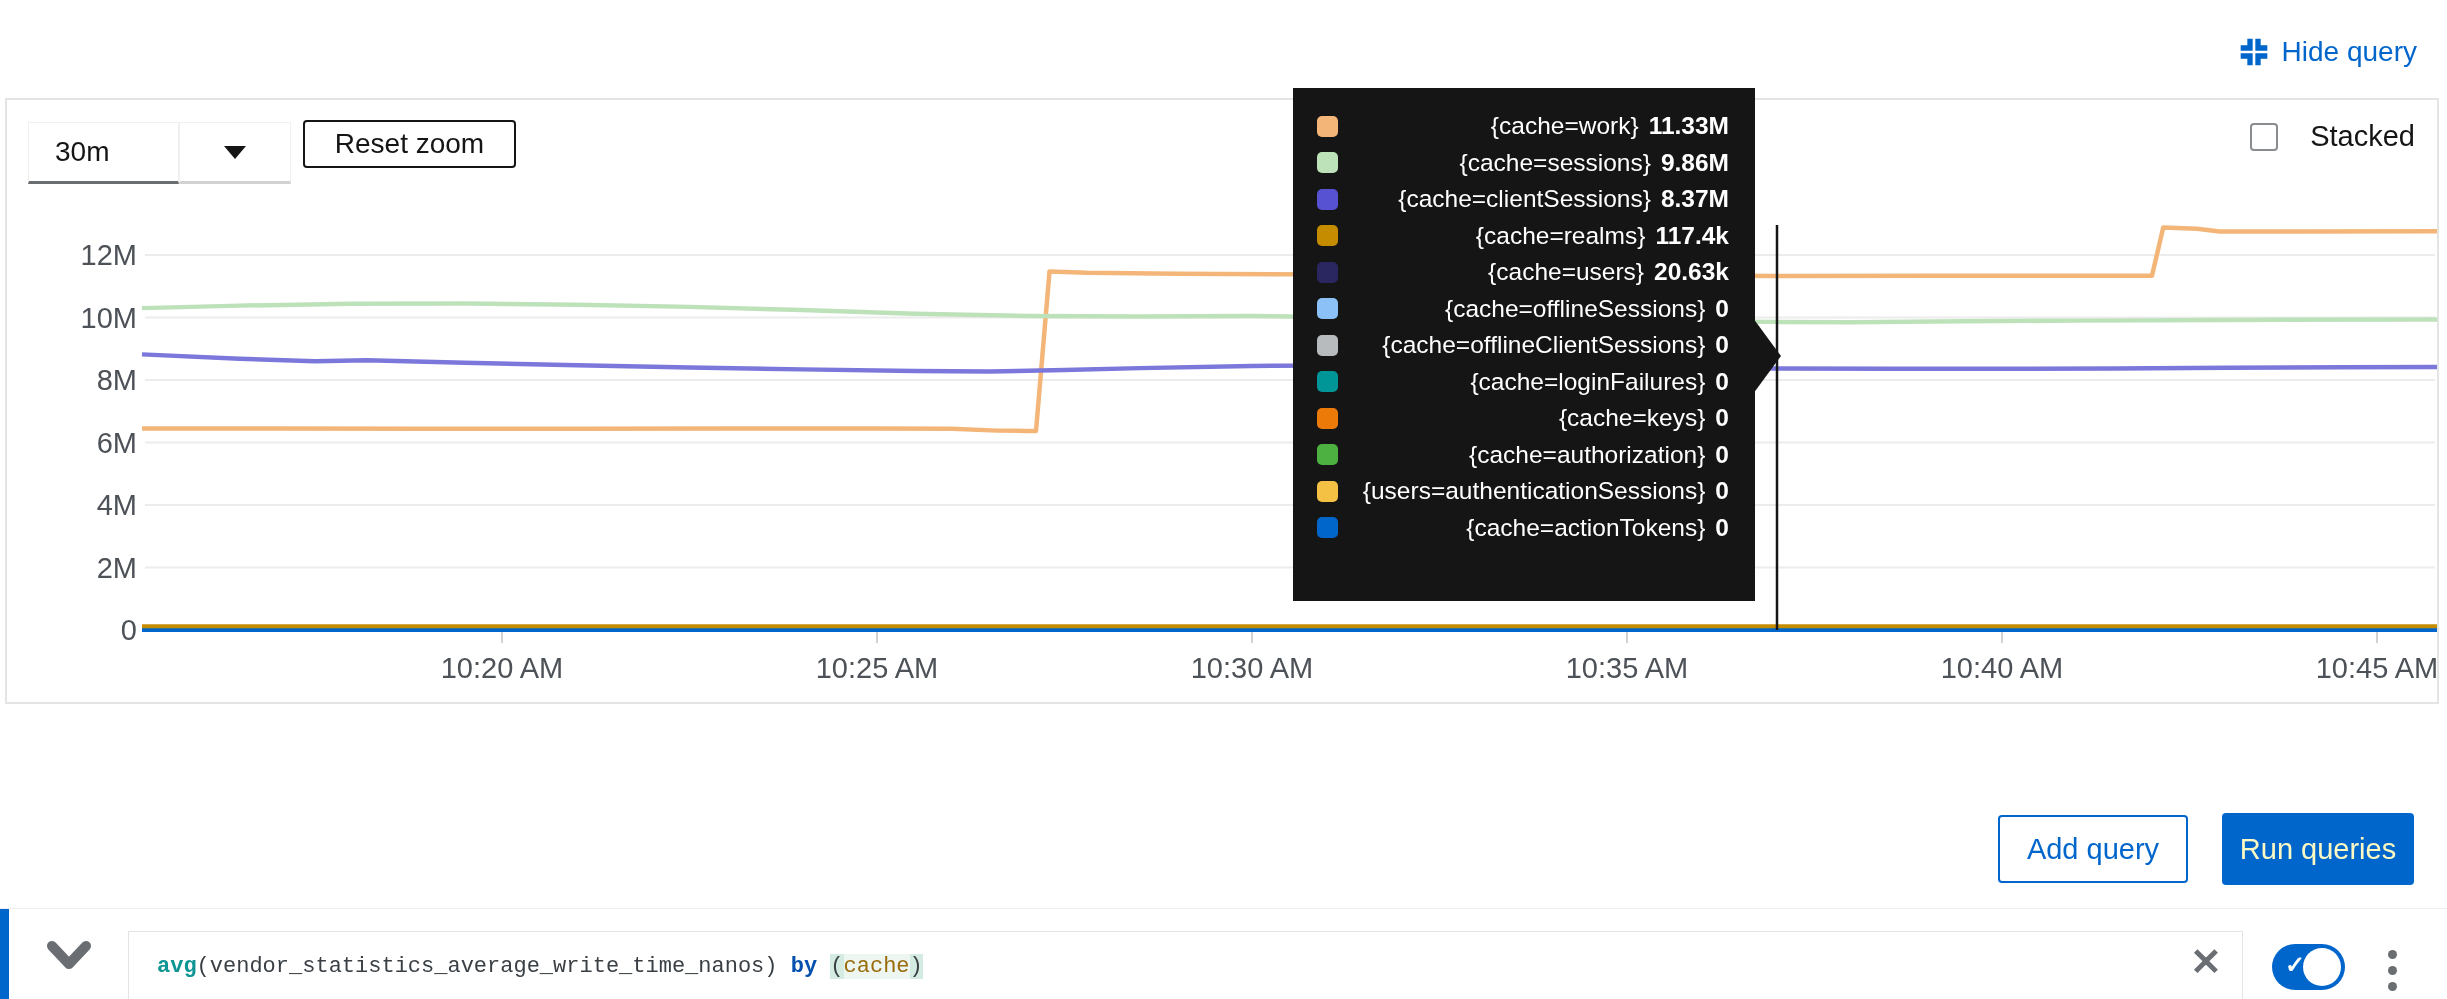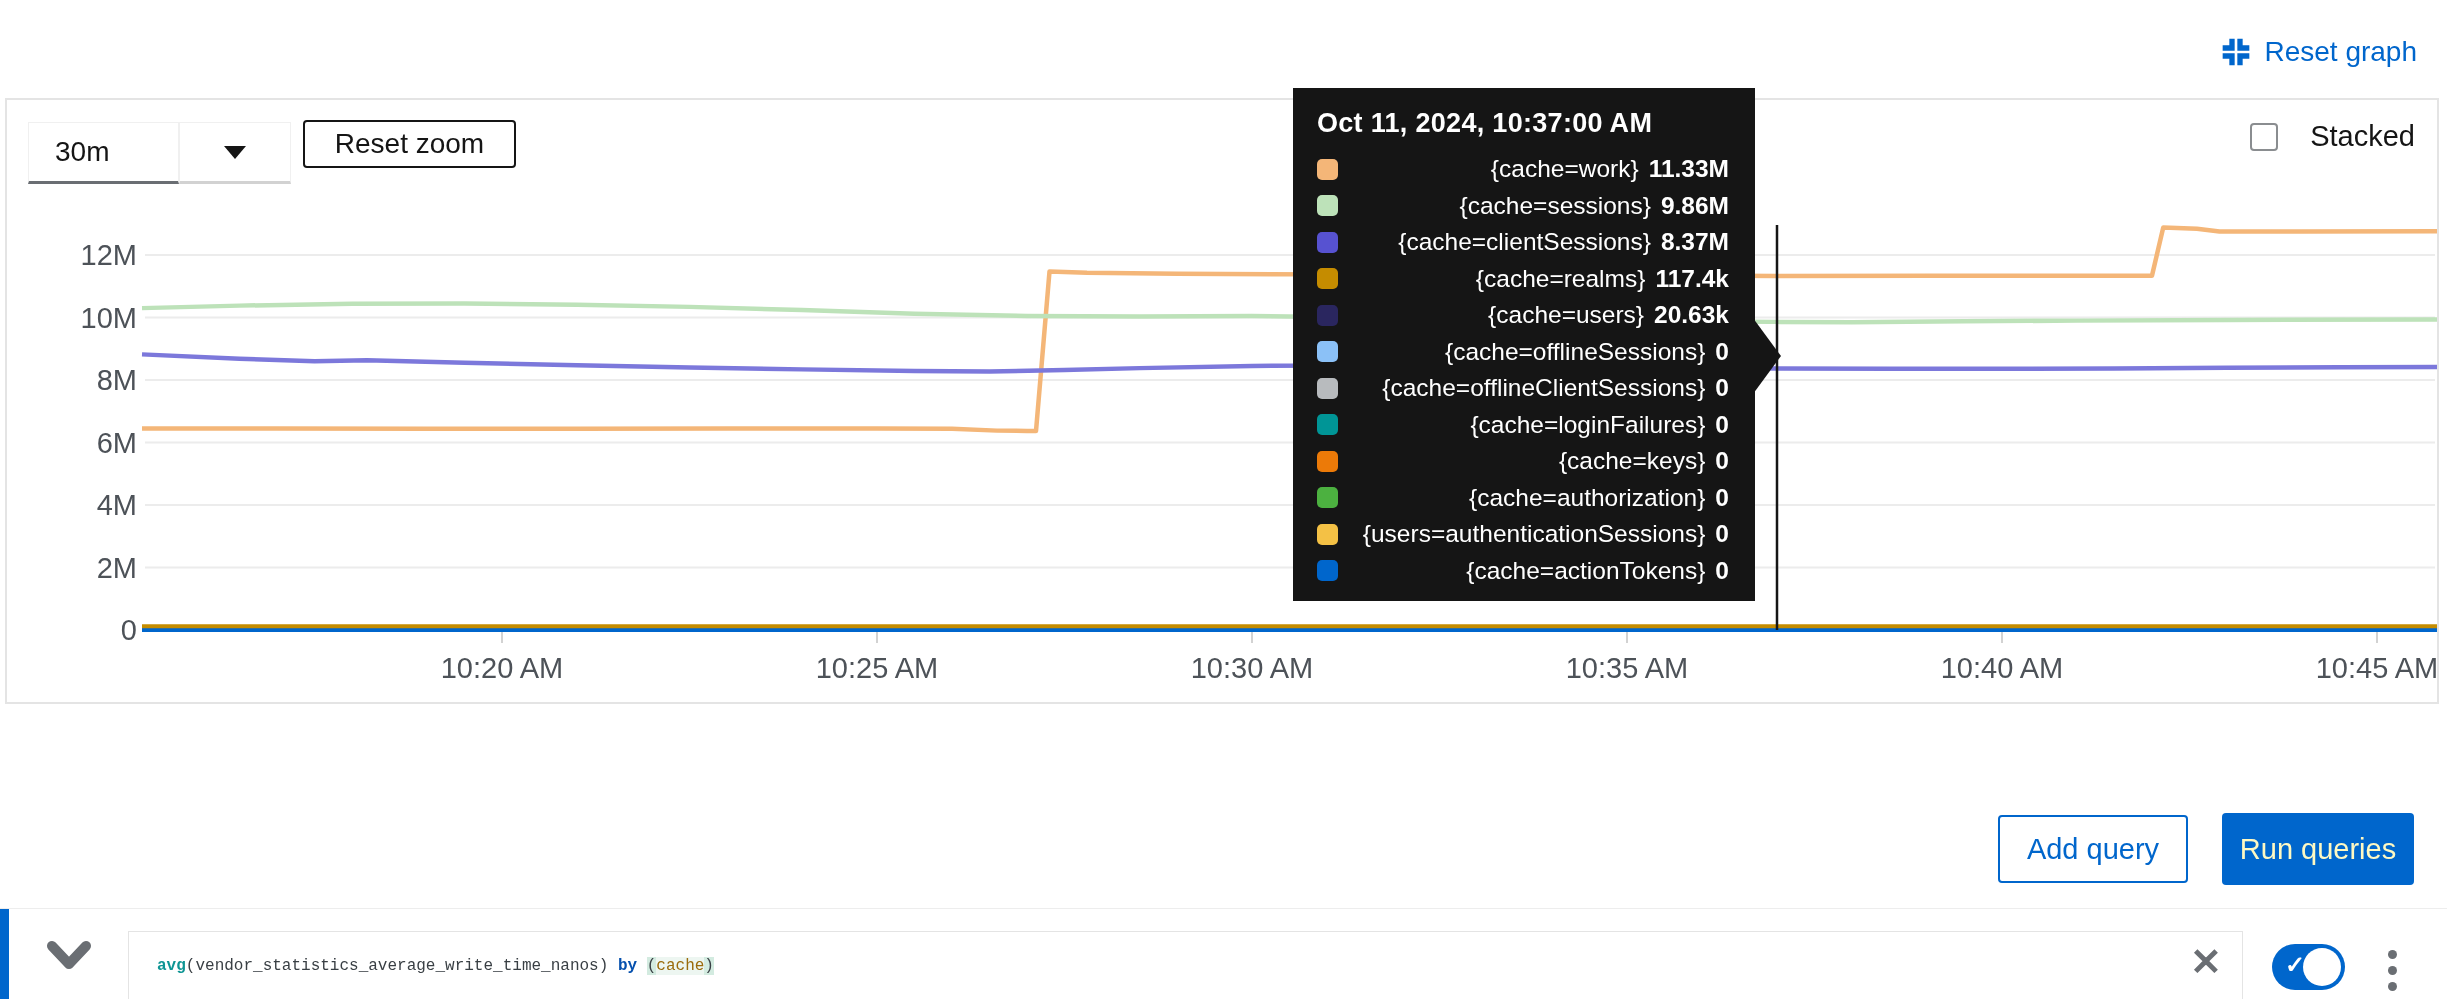--- a/index.html
+++ b/index.html
@@ -55,21 +55,21 @@
     border:none; border-radius:4px; color:#fef9c3; font-size:29px; cursor:pointer;
     display:flex; align-items:center; justify-content:center; }
 
   
   .query-row { position:absolute; left:0; top:908px; width:2447px; height:91px; background:#fff;
     border-top:1px solid #EDEDED; }
   .query-accent { position:absolute; left:0; top:0; width:9px; height:91px; background:#0066CC; }
   .q-chevron { position:absolute; left:44px; top:28px; width:50px; height:40px; background:none; border:none; cursor:pointer; }
   .q-input { position:absolute; left:128px; top:22px; width:2115px; height:69px; background:#fff;
     border:1px solid #E4E4E4; border-bottom:none; display:flex; align-items:center; padding:0 60px 0 28px; cursor:text; }
-  .q-text { font-family:"Liberation Mono", monospace; font-size:16px; white-space:pre; color:#393F44; }
+  .q-text { font-family:"Liberation Mono", monospace; font-size:22px; white-space:pre; color:#393F44; }
   .q-text .tk-fn { color:#0E9594; font-weight:bold; }
   .q-text .tk-metric { color:#393F44; }
   .q-text .tk-kw { color:#0550AE; font-weight:bold; }
   .q-text .tk-paren { color:#393F44; }
   .q-text .tk-parenhl { color:#393F44; background:#D3EBE0; }
   .q-text .tk-lbl { color:#9A6B0B; background:#EDF6F1; }
   .q-clear2 { position:absolute; left:2184px; top:940px; width:44px; height:44px; color:#6A6E73; font-size:38px;
     line-height:44px; text-align:center; cursor:pointer; z-index:3; font-weight:bold; }
   .toggle { position:absolute; left:2272px; top:944px; width:73px; height:46px; border-radius:23px;
     background:#0066CC; cursor:pointer; }
@@ -86,21 +86,21 @@
 
   <div class="hide-graph">
     <span>
       <svg width="32" height="32" viewBox="0 0 24 24" fill="none" stroke="#0066CC" stroke-width="4">
         <path d="M2 9 H9 V2"></path>
           <path d="M15 2 V9 H22"></path>
           <path d="M2 15 H9 V22"></path>
           <path d="M15 22 V15 H22"></path>
       </svg>
     </span>
-    <span>Reset graph</span>
+    <span>Hide query</span>
   </div>
 
   <div class="card"></div>
 
   <div class="sel-left">
     <span>30m</span>
   </div>
   <div class="sel-caret">
     <span class="caret-down"></span>
   </div>
@@ -149,21 +149,20 @@
       <polyline points="142,630 2437,630" fill="none" stroke="#EC7A08" stroke-width="4" stroke-linejoin="round" stroke-linecap="butt"></polyline>
       <polyline points="142,630 2437,630" fill="none" stroke="#4CB140" stroke-width="4" stroke-linejoin="round" stroke-linecap="butt"></polyline>
       <polyline points="142,630 2437,630" fill="none" stroke="#F4C145" stroke-width="4" stroke-linejoin="round" stroke-linecap="butt"></polyline>
       <polyline points="142,630 2437,630" fill="none" stroke="#0066CC" stroke-width="4" stroke-linejoin="round" stroke-linecap="butt"></polyline>
       <polyline points="142,626.33125 2437,626.33125" fill="none" stroke="#C58C00" stroke-width="4" stroke-linejoin="round" stroke-linecap="butt"></polyline>
       <line x1="1777" y1="225" x2="1777" y2="630" stroke="#151515" stroke-width="2.5"></line>
     </svg>
 
   <div class="tooltip">
     <div class="arrow"></div>
-    <div class="tt-title">Oct 11, 2024, 10:37:00 AM</div>
     <div id="tt-rows">
         <div class="tt-row">
           <span class="sw" style="background: rgb(244, 182, 120);"></span>
           <span class="lbl">{cache=work}</span>
           <span class="val">11.33M</span>
         </div>
         <div class="tt-row">
           <span class="sw" style="background: rgb(189, 226, 185);"></span>
           <span class="lbl">{cache=sessions}</span>
           <span class="val">9.86M</span>

